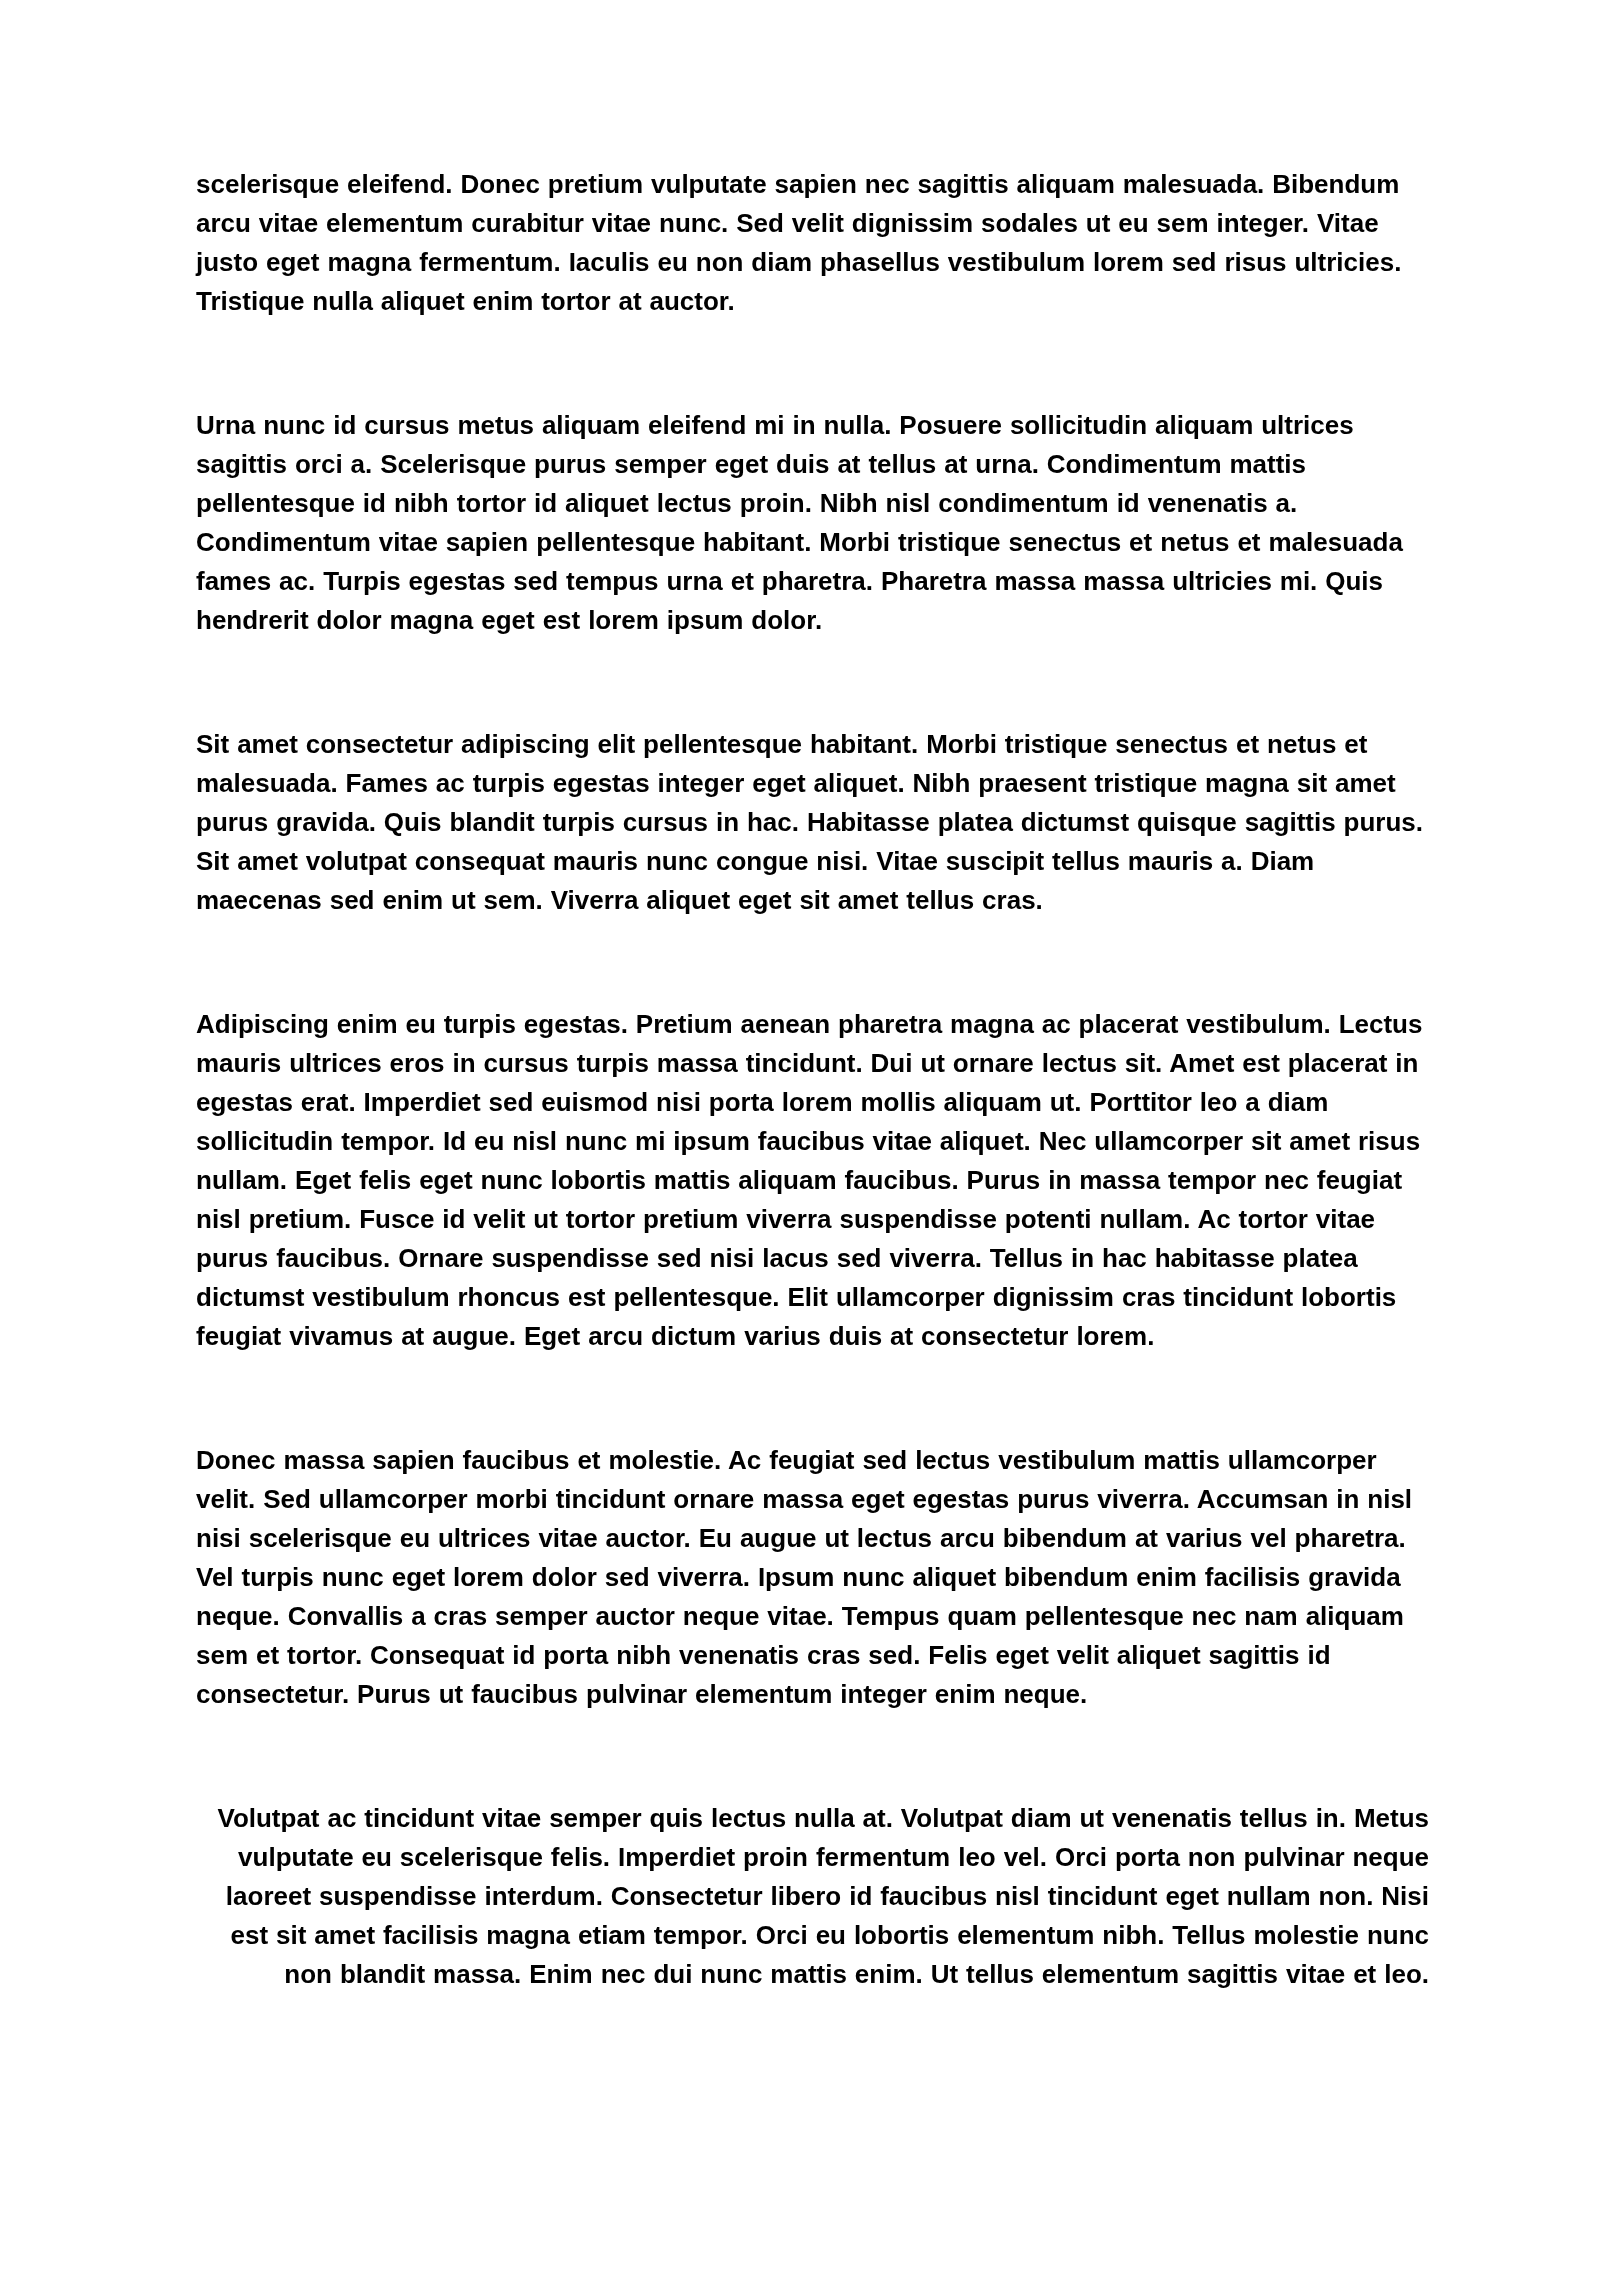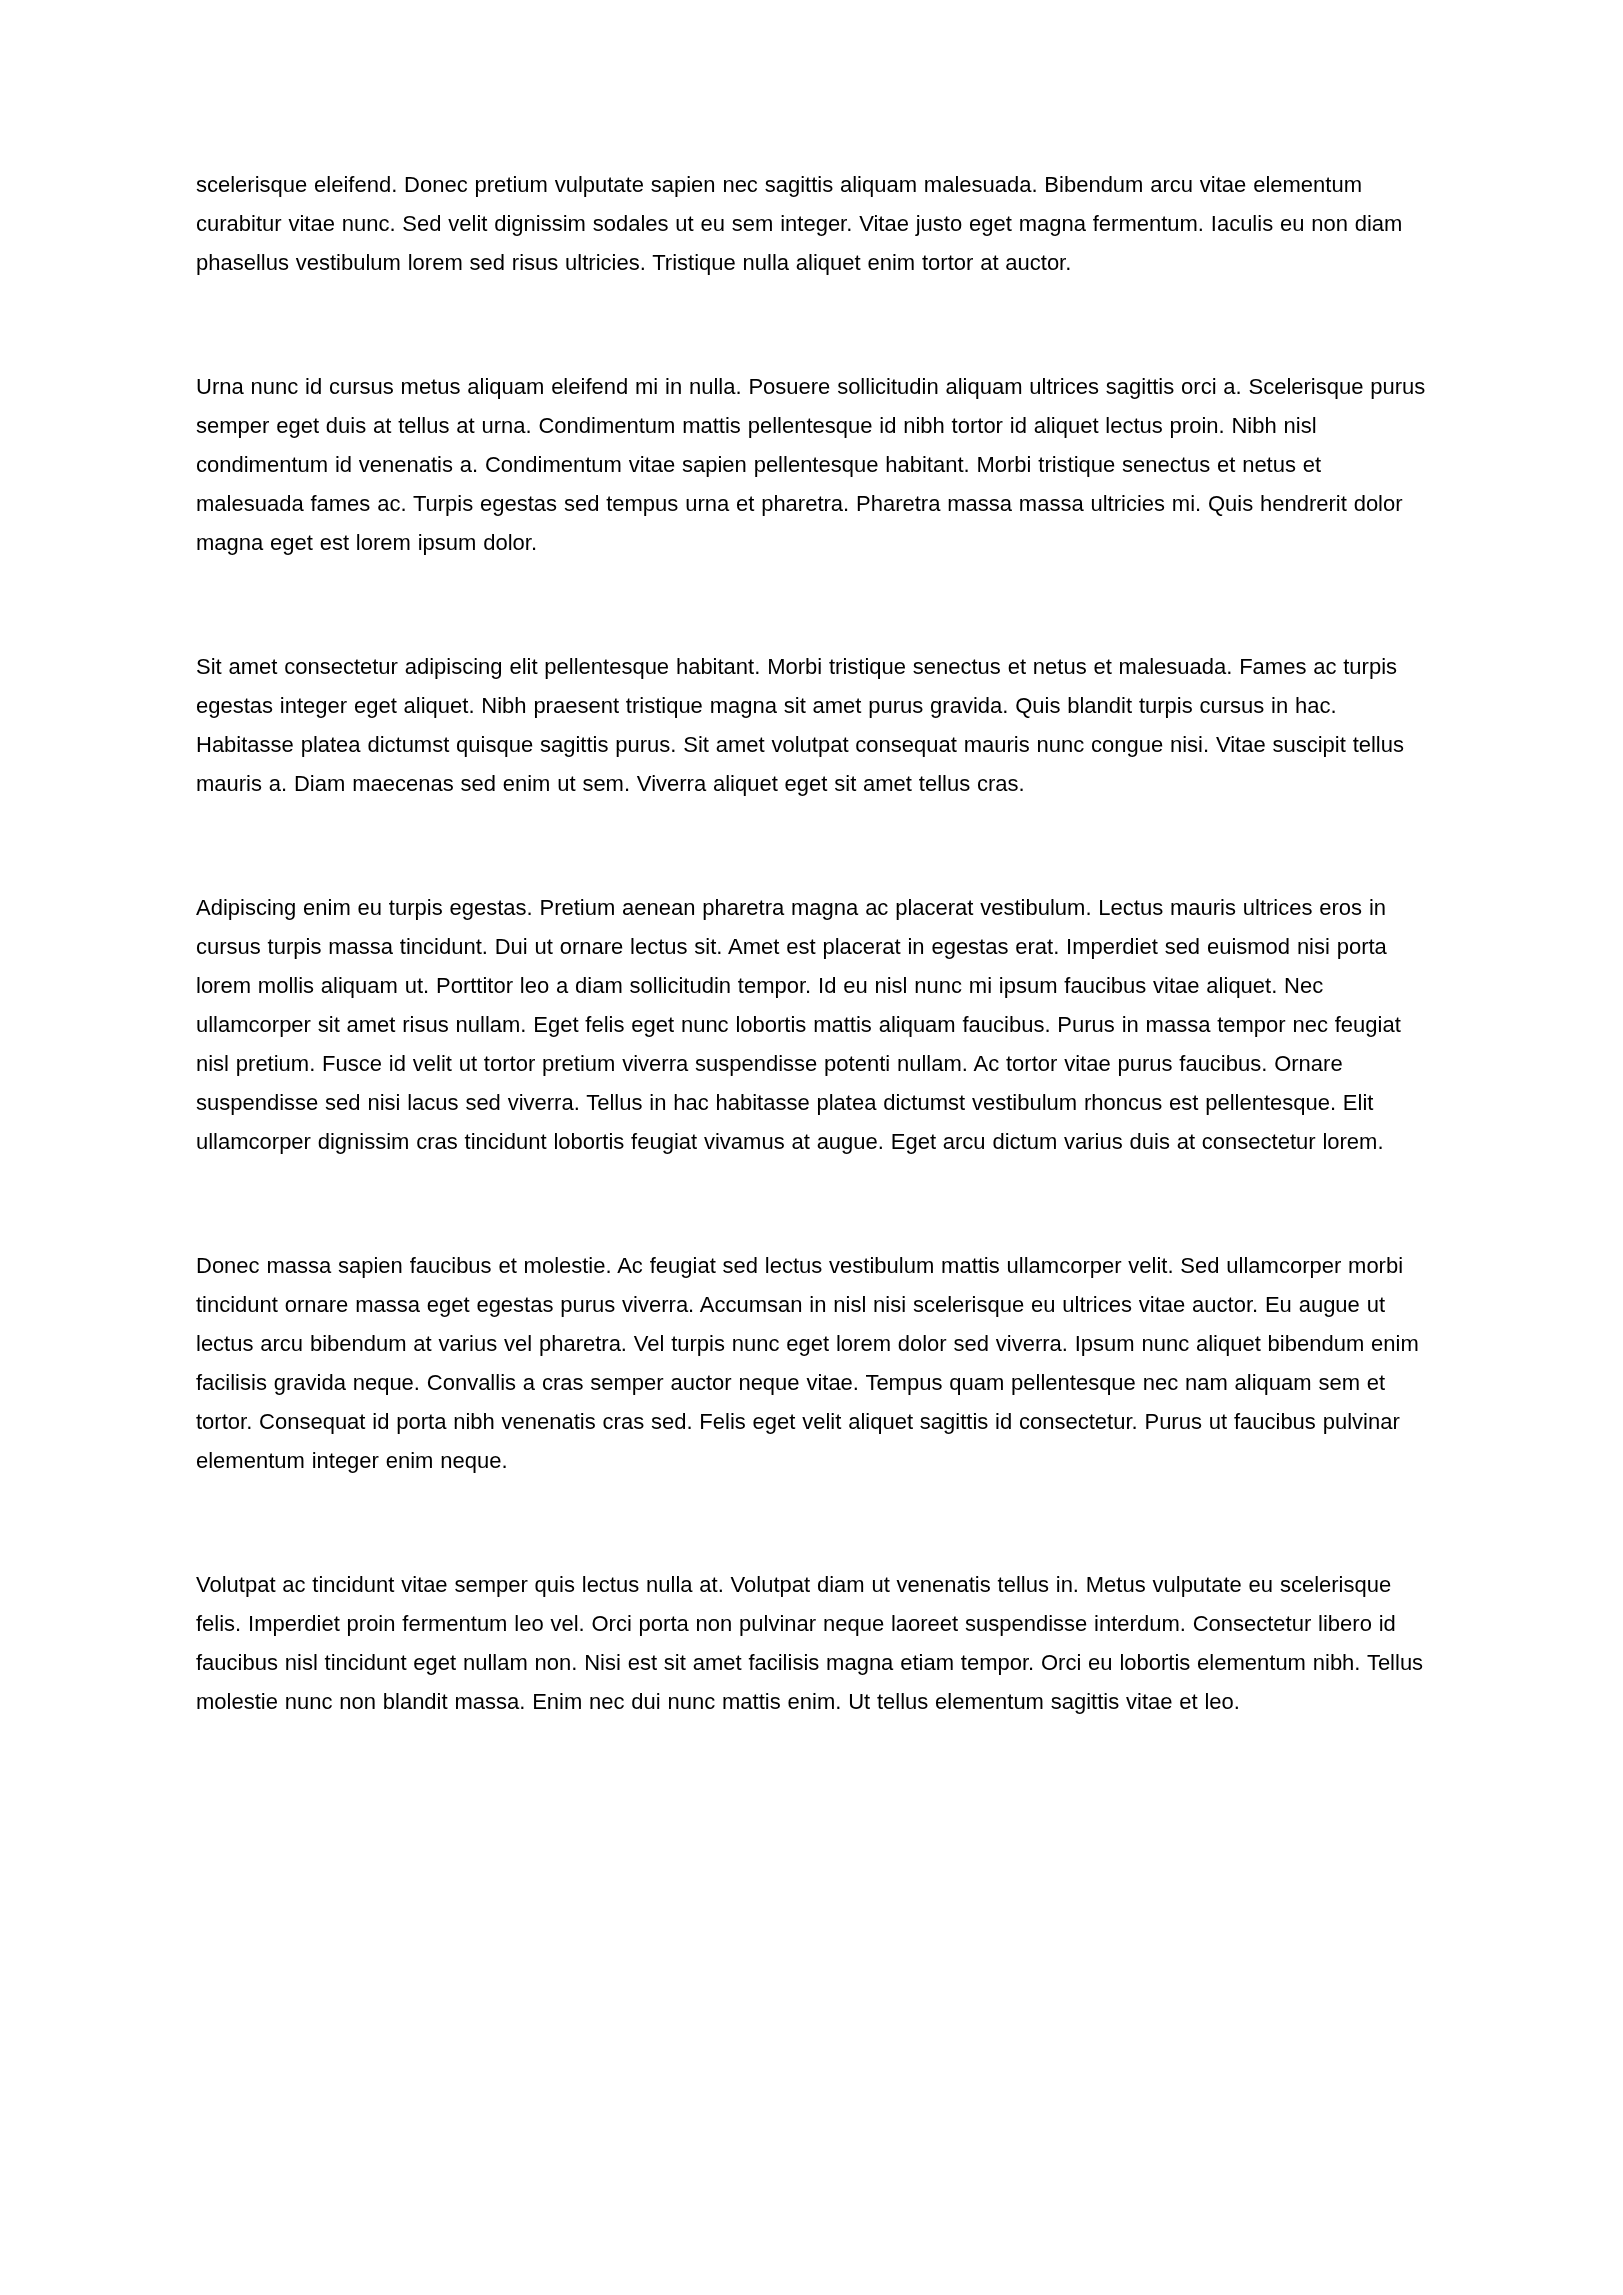--- a/index.html
+++ b/index.html
@@ -16,28 +16,30 @@
     font-family: "Liberation Sans", sans-serif;
   }
   .text-block {
     position: absolute;
     left: 196px;
     top: 165px;
     width: 1233px;
   }
   .text-block p {
     margin: 0 0 85px 0;
-    font-size: 22px;
+    font-size: 26px;
     line-height: 39px;
     color: #000000;
     text-align: left;
     word-spacing: 0.7px;
+    font-weight: bold;
   }
   .text-block p:last-child {
     margin-bottom: 9px;
+    text-align: right;
   }
 </style>
 </head>
 <body>
 
 <div class="page">
   <div class="text-block">
     <p>scelerisque eleifend. Donec pretium vulputate sapien nec sagittis aliquam malesuada. Bibendum arcu vitae elementum curabitur vitae nunc. Sed velit dignissim sodales ut eu sem integer. Vitae justo eget magna fermentum. Iaculis eu non diam phasellus vestibulum lorem sed risus ultricies. Tristique nulla aliquet enim tortor at auctor.</p>
     <p>Urna nunc id cursus metus aliquam eleifend mi in nulla. Posuere sollicitudin aliquam ultrices sagittis orci a. Scelerisque purus semper eget duis at tellus at urna. Condimentum mattis pellentesque id nibh tortor id aliquet lectus proin. Nibh nisl condimentum id venenatis a. Condimentum vitae sapien pellentesque habitant. Morbi tristique senectus et netus et malesuada fames ac. Turpis egestas sed tempus urna et pharetra. Pharetra massa massa ultricies mi. Quis hendrerit dolor magna eget est lorem ipsum dolor.</p>
     <p>Sit amet consectetur adipiscing elit pellentesque habitant. Morbi tristique senectus et netus et malesuada. Fames ac turpis egestas integer eget aliquet. Nibh praesent tristique magna sit amet purus gravida. Quis blandit turpis cursus in hac. Habitasse platea dictumst quisque sagittis purus. Sit amet volutpat consequat mauris nunc congue nisi. Vitae suscipit tellus mauris a. Diam maecenas sed enim ut sem. Viverra aliquet eget sit amet tellus cras.</p>

